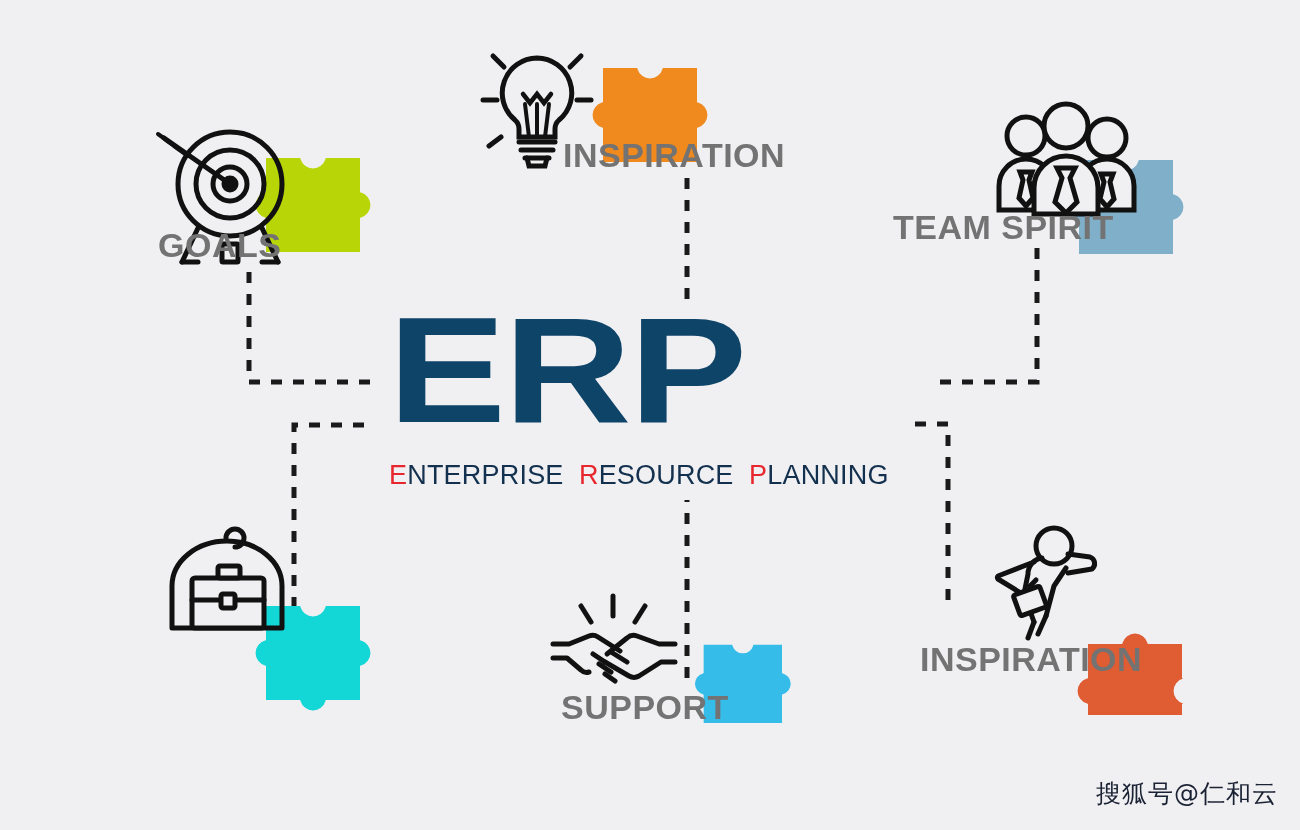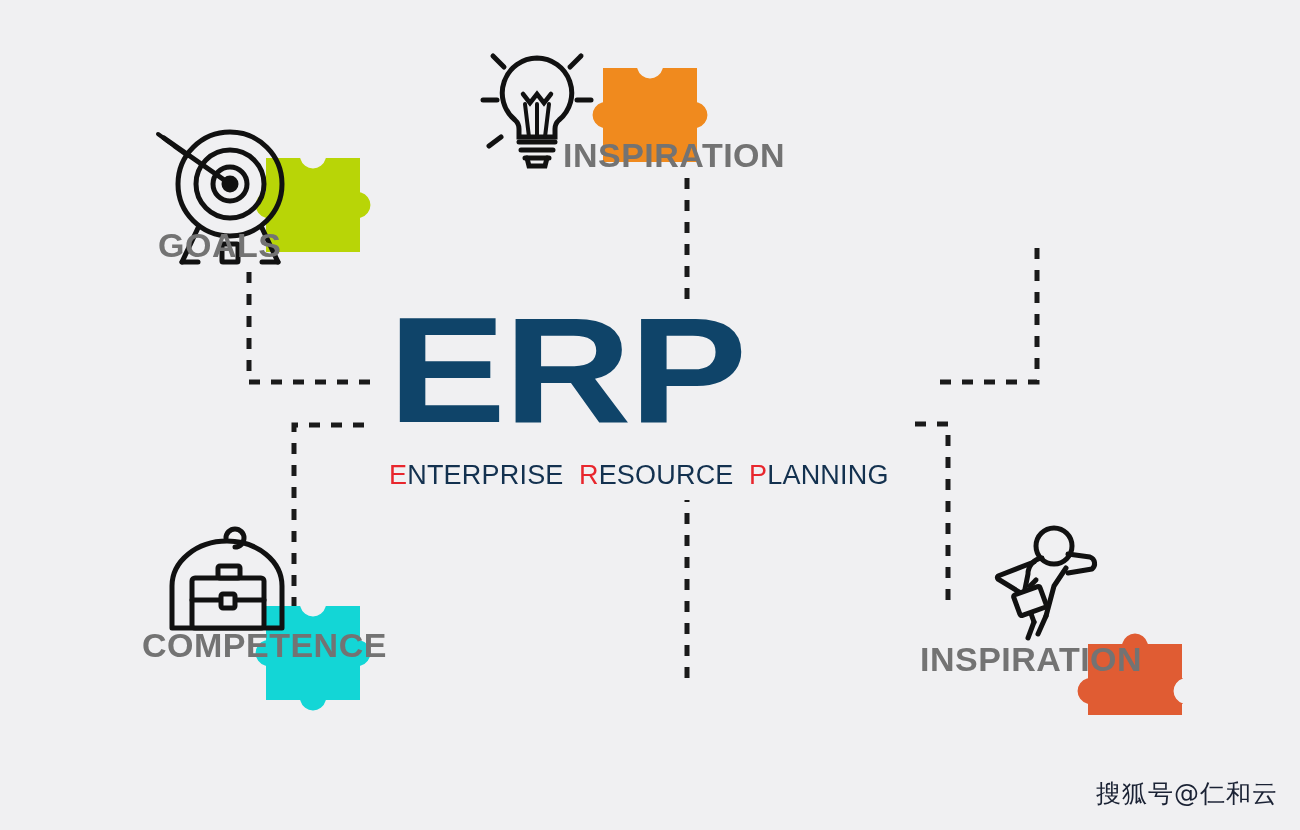--- a/index.html
+++ b/index.html
@@ -134,20 +134,44 @@
         <path d="M24,58 h14" stroke-width="5"></path>
         <path d="M118,58 h14" stroke-width="5"></path>
         <path d="M34,14 l11,11" stroke-width="5"></path>
         <path d="M122,14 l-11,11" stroke-width="5"></path>
         <path d="M30,104 l12,-9" stroke-width="5"></path>
       </g>
     </svg>
     <div class="label" style="left:108px;top:100px;font-size:34px;">INSPIRATION</div>
   </div>
 
+  <div class="node" style="left:885px;top:100px;width:320px;height:160px;">
+    <svg class="puzzle" style="left:186px;top:52px;" width="120" height="120" viewBox="0 0 120 120">
+      <path d="M8,8 h34 a1,1 0 0 1 0.5,1 a13,13 0 0 0 25,0 a1,1 0 0 1 0.5,-1 h34 v34
+               a1,1 0 0 0 1,0.5 a13,13 0 0 1 0,25 a1,1 0 0 0 -1,0.5 v34 h-94 v-34
+               a1,1 0 0 0 -1,-0.5 a13,13 0 0 1 0,-25 a1,1 0 0 0 1,-0.5 z" fill="#7fafc9"></path>
+    </svg>
+    <svg class="icon" style="left:108px;top:6px;" width="150" height="115" viewBox="0 0 150 115">
+      <g fill="#f0f0f2" stroke="#111111" stroke-width="5">
+
+        <circle cx="33" cy="30" r="19"></circle>
+        <path d="M6,104 v-24 a27,27 0 0 1 54,0 v24 z"></path>
+        <path d="M27,66 h12 l-3,8 l4,18 l-7,8 l-7,-8 l4,-18 z" fill="#f0f0f2"></path>
+
+        <circle cx="114" cy="32" r="19"></circle>
+        <path d="M87,104 v-24 a27,27 0 0 1 54,0 v24 z"></path>
+        <path d="M108,68 h12 l-3,8 l4,17 l-7,8 l-7,-8 l4,-17 z" fill="#f0f0f2"></path>
+
+        <circle cx="73" cy="20" r="22"></circle>
+        <path d="M41,108 v-26 a32,32 0 0 1 64,0 v26 z"></path>
+        <path d="M64,62 h18 l-5,10 l7,24 l-11,11 l-11,-11 l7,-24 z" fill="#f0f0f2"></path>
+      </g>
+    </svg>
+    <div class="label" style="left:8px;top:110px;font-size:34px;">TEAM SPIRIT</div>
+  </div>
 
   <div class="node" style="left:140px;top:510px;width:250px;height:200px;">
     <svg class="puzzle" style="left:118px;top:88px;" width="120" height="120" viewBox="0 0 120 120">
       <path d="M8,8 h34 a1,1 0 0 1 0.5,1 a13,13 0 0 0 25,0 a1,1 0 0 1 0.5,-1 h34 v34
                a1,1 0 0 0 1,0.5 a13,13 0 0 1 0,25 a1,1 0 0 0 -1,0.5 v34 h-34
                a1,1 0 0 0 -0.5,1 a13,13 0 0 1 -25,0 a1,1 0 0 0 -0.5,-1 h-34 v-34
                a1,1 0 0 0 -1,-0.5 a13,13 0 0 1 0,-25 a1,1 0 0 0 1,-0.5 z" fill="#13d6d6"></path>
     </svg>
     <svg class="icon" style="left:24px;top:6px;" width="130" height="125" viewBox="0 0 130 125">
       <g fill="none" stroke="#111111" stroke-width="5" stroke-linecap="round" stroke-linejoin="round">
@@ -155,23 +179,47 @@
         <path d="M62,22 a9,9 0 1 1 9,9 "></path>
 
         <path d="M8,112 v-42 a55,45 0 0 1 110,0 v42 z"></path>
 
         <rect x="28" y="62" width="72" height="50" rx="3" fill="#f0f0f2"></rect>
         <path d="M28,84 h72"></path>
         <rect x="54" y="50" width="22" height="12" rx="2" fill="#f0f0f2"></rect>
         <rect x="57" y="78" width="14" height="14" rx="2" fill="#f0f0f2"></rect>
       </g>
     </svg>
-    <div class="label" style="left:2px;top:118px;font-size:34px;">COMPETENCE</div>
-  </div>
-
+  </div>
+
+  <div class="node" style="left:545px;top:590px;width:260px;height:150px;">
+    <svg class="puzzle" style="left:152px;top:48px;" width="100" height="100" viewBox="0 0 120 120">
+      <path d="M8,8 h34 a1,1 0 0 1 0.5,1 a13,13 0 0 0 25,0 a1,1 0 0 1 0.5,-1 h34 v34
+               a1,1 0 0 0 1,0.5 a13,13 0 0 1 0,25 a1,1 0 0 0 -1,0.5 v34 h-94 v-34
+               a1,1 0 0 0 -1,-0.5 a13,13 0 0 1 0,-25 a1,1 0 0 0 1,-0.5 z" fill="#35bce9"></path>
+    </svg>
+    <svg class="icon" style="left:4px;top:2px;" width="130" height="105" viewBox="0 0 130 105">
+      <g fill="none" stroke="#111111" stroke-width="5" stroke-linecap="round" stroke-linejoin="round">
+
+        <path d="M64,4 v20"></path>
+        <path d="M32,14 l10,16"></path>
+        <path d="M96,14 l-10,16"></path>
+
+        <path d="M4,52 h16 l20,-8 a10,10 0 0 1 9,1 l22,14"></path>
+        <path d="M4,66 h14 l14,12 a8,8 0 0 0 8,2"></path>
+
+        <path d="M126,52 h-16 l-22,-8 a10,10 0 0 0 -10,2 l-20,16"></path>
+        <path d="M126,70 h-14 l-22,14 a10,10 0 0 1 -10,0 l-24,-14"></path>
+
+        <path d="M44,62 l12,8 M50,72 l12,8 M56,82 l10,7"></path>
+        <path d="M62,60 l16,10"></path>
+      </g>
+    </svg>
+    <div class="label" style="left:16px;top:100px;font-size:34px;">SUPPORT</div>
+  </div>
 
   <div class="node" style="left:910px;top:520px;width:290px;height:200px;">
     <svg class="puzzle" style="left:170px;top:82px;" width="120" height="120" viewBox="0 0 120 120">
       <path d="M8,42 h34 a1,1 0 0 0 0.5,-1 a13,13 0 0 1 25,0 a1,1 0 0 0 0.5,1 h34 v34
                a1,1 0 0 1 1,0.5 a13,13 0 0 0 0,25 a1,1 0 0 1 -1,0.5 v11 h-94 v-11
                a1,1 0 0 0 -1,-0.5 a13,13 0 0 1 0,-25 a1,1 0 0 0 1,-0.5 z" fill="#e05c33"></path>
     </svg>
     <svg class="icon" style="left:72px;top:4px;" width="130" height="125" viewBox="0 0 130 125">
       <g fill="none" stroke="#111111" stroke-width="5" stroke-linecap="round" stroke-linejoin="round">
 

